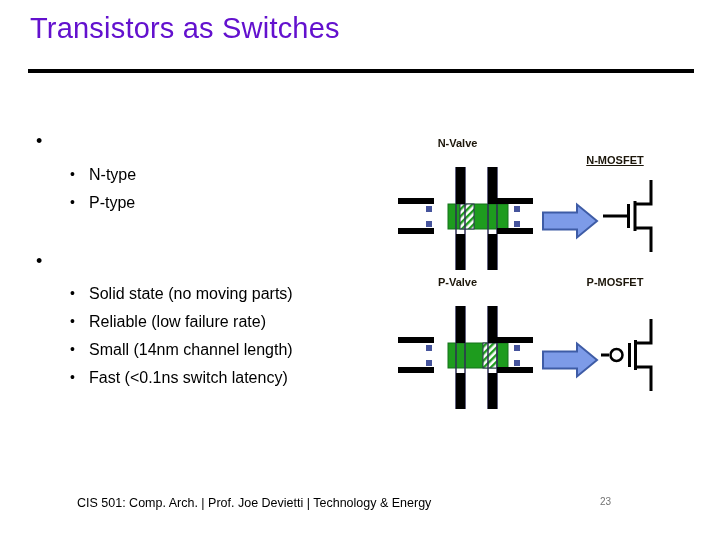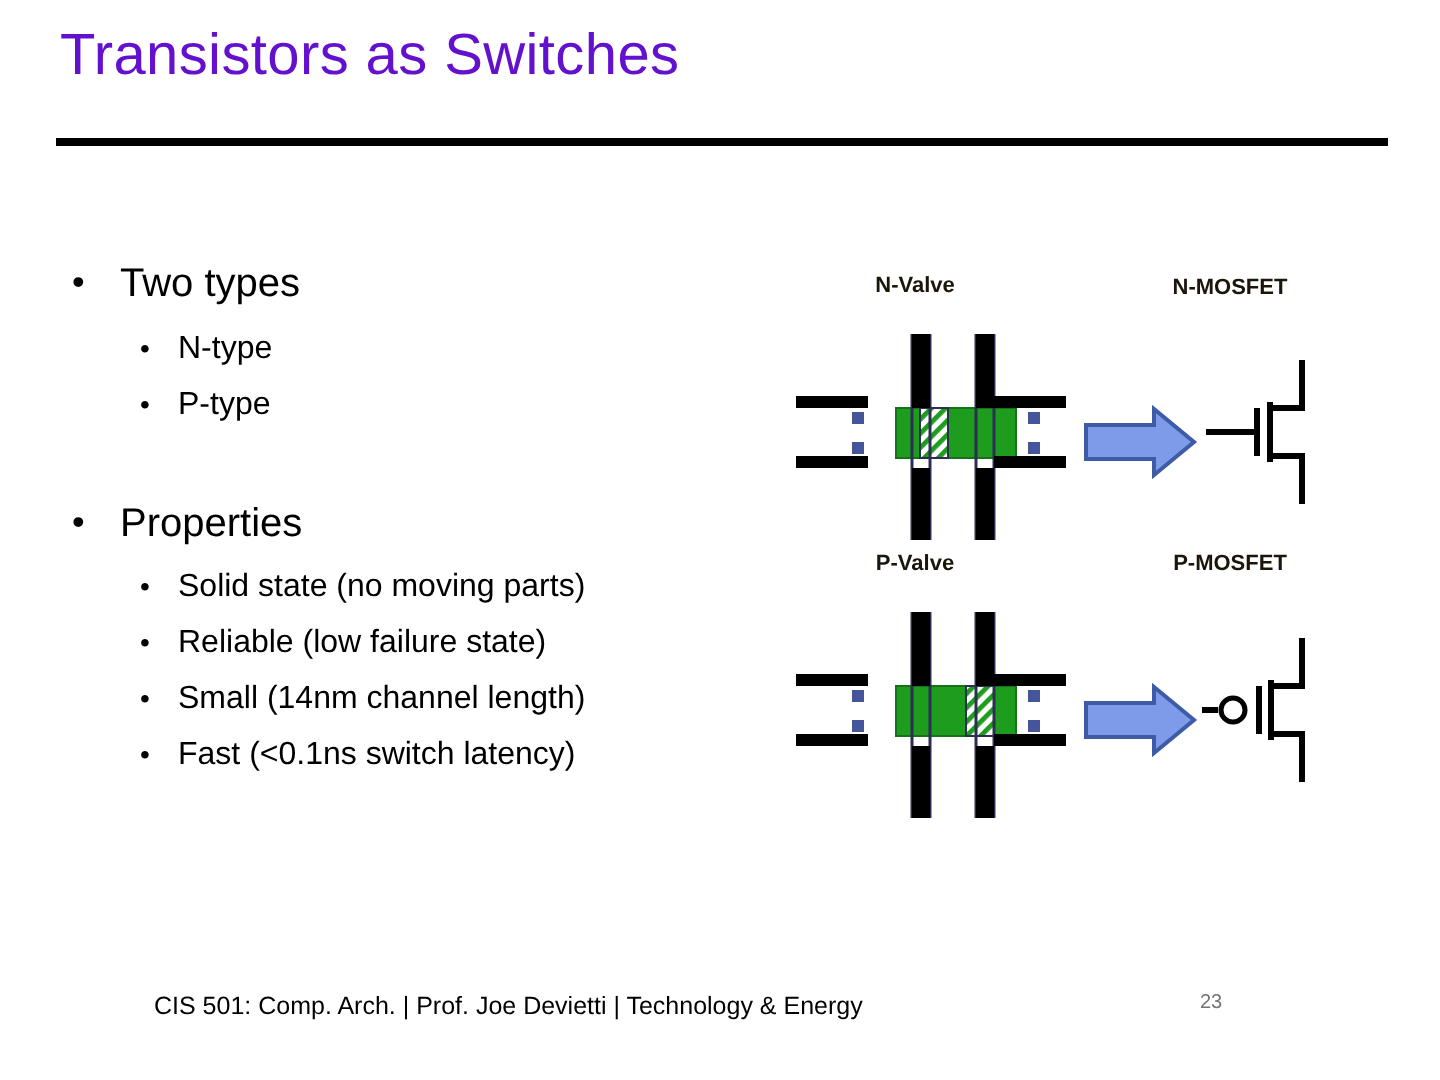--- a/index.html
+++ b/index.html
@@ -15,58 +15,56 @@
   .row-two-types{left:36px;top:131px;}
   .row-n-type{left:70px;top:166px;}
   .row-p-type{left:70px;top:194px;}
   .row-properties{left:36px;top:251px;}
   .row-prop-0{left:70px;top:285px;}
   .row-prop-1{left:70px;top:313px;}
   .row-prop-2{left:70px;top:341px;}
   .row-prop-3{left:70px;top:369px;}
   .dlabel{font-size:11px;font-weight:bold;color:#1c160a;text-align:center;}
   .lbl-nvalve{left:400px;top:137px;width:115px;}
-  .lbl-nmosfet{left:550px;top:138px;width:130px;}
+  .lbl-nmosfet{left:550px;top:154px;width:130px;text-decoration:underline;}
   .lbl-pvalve{left:400px;top:276px;width:115px;}
   .lbl-pmosfet{left:550px;top:276px;width:130px;}
   .svg-n{left:395px;top:160px;}
   .svg-p{left:395px;top:299px;}
   .footer{left:30px;top:496px;font-size:12.5px;color:#000;margin-left:47px;}
   .pagenum{left:600px;top:496px;width:106px;font-size:10px;color:#737373;}
 </style>
 </head>
 <body>
 
 <div class="abs title">Transistors as Switches</div>
 <div class="abs title-rule"></div>
 
 <div class="abs b1 row-two-types">
   <span class="dot">•</span>
-  <span>Two types</span>
 </div>
 <div class="abs b2 row-n-type">
   <span class="dot">•</span>
   <span>N-type</span>
 </div>
 <div class="abs b2 row-p-type">
   <span class="dot">•</span>
   <span>P-type</span>
 </div>
 
 <div class="abs b1 row-properties">
   <span class="dot">•</span>
-  <span>Properties</span>
 </div>
 <div class="abs b2 row-prop-0">
   <span class="dot">•</span>
   <span>Solid state (no moving parts)</span>
 </div>
 <div class="abs b2 row-prop-1">
   <span class="dot">•</span>
-  <span>Reliable (low failure state)</span>
+  <span>Reliable (low failure rate)</span>
 </div>
 <div class="abs b2 row-prop-2">
   <span class="dot">•</span>
   <span>Small (14nm channel length)</span>
 </div>
 <div class="abs b2 row-prop-3">
   <span class="dot">•</span>
   <span>Fast (&lt;0.1ns switch latency)</span>
 </div>
 

